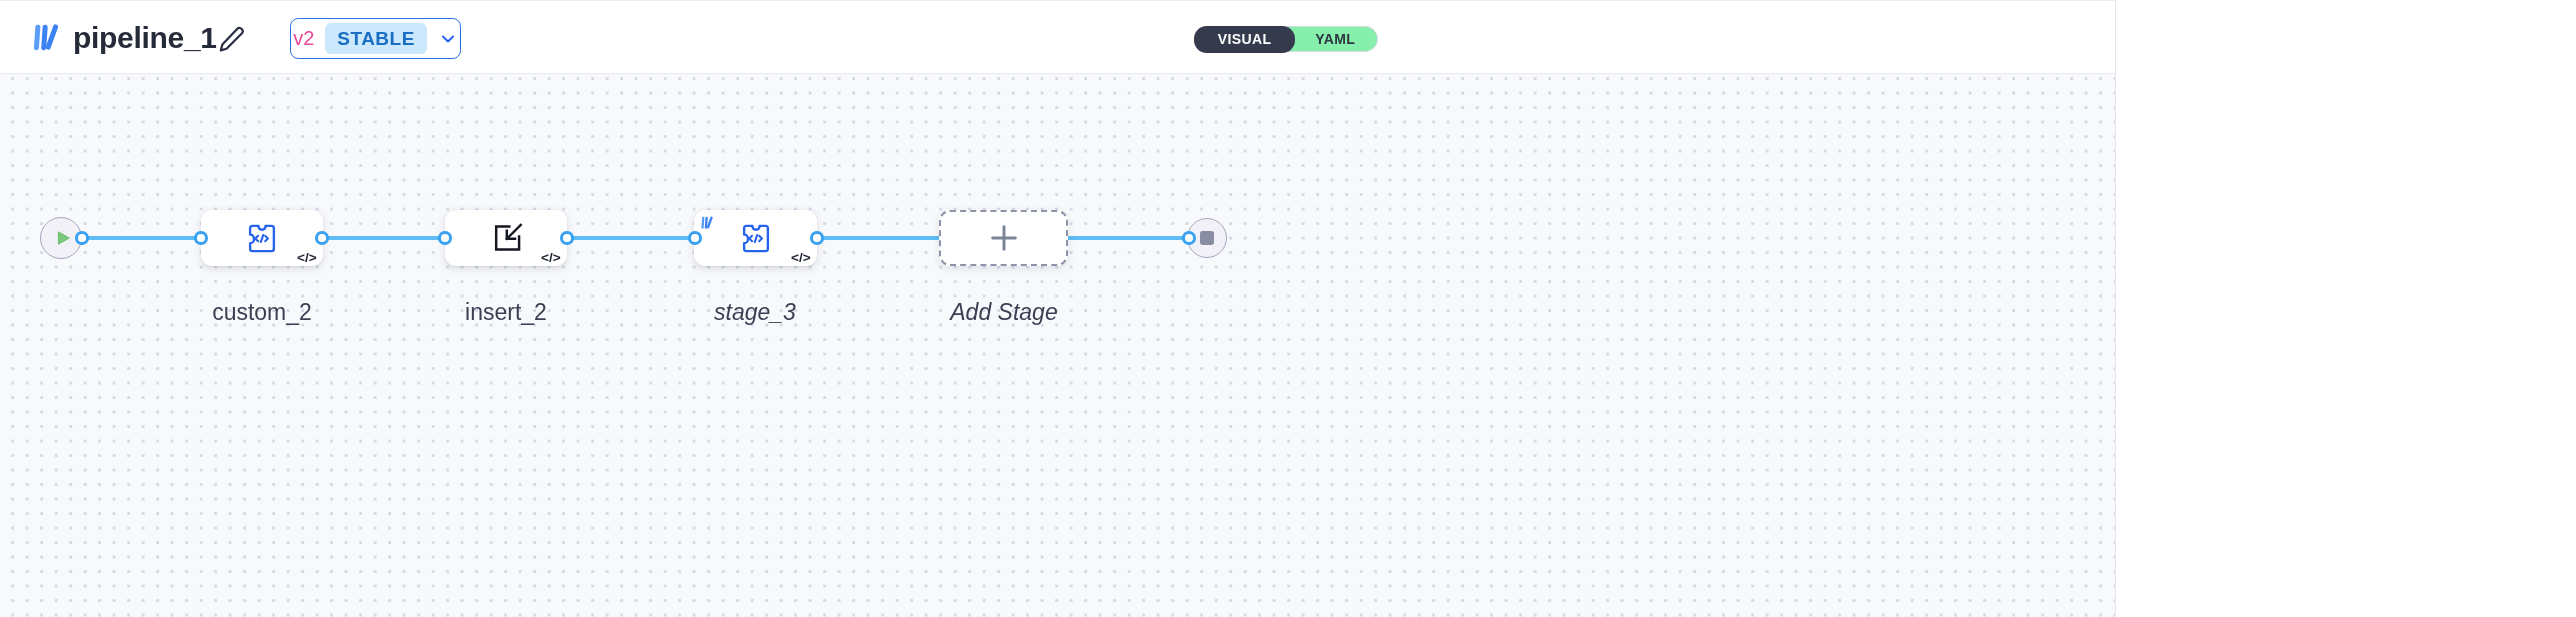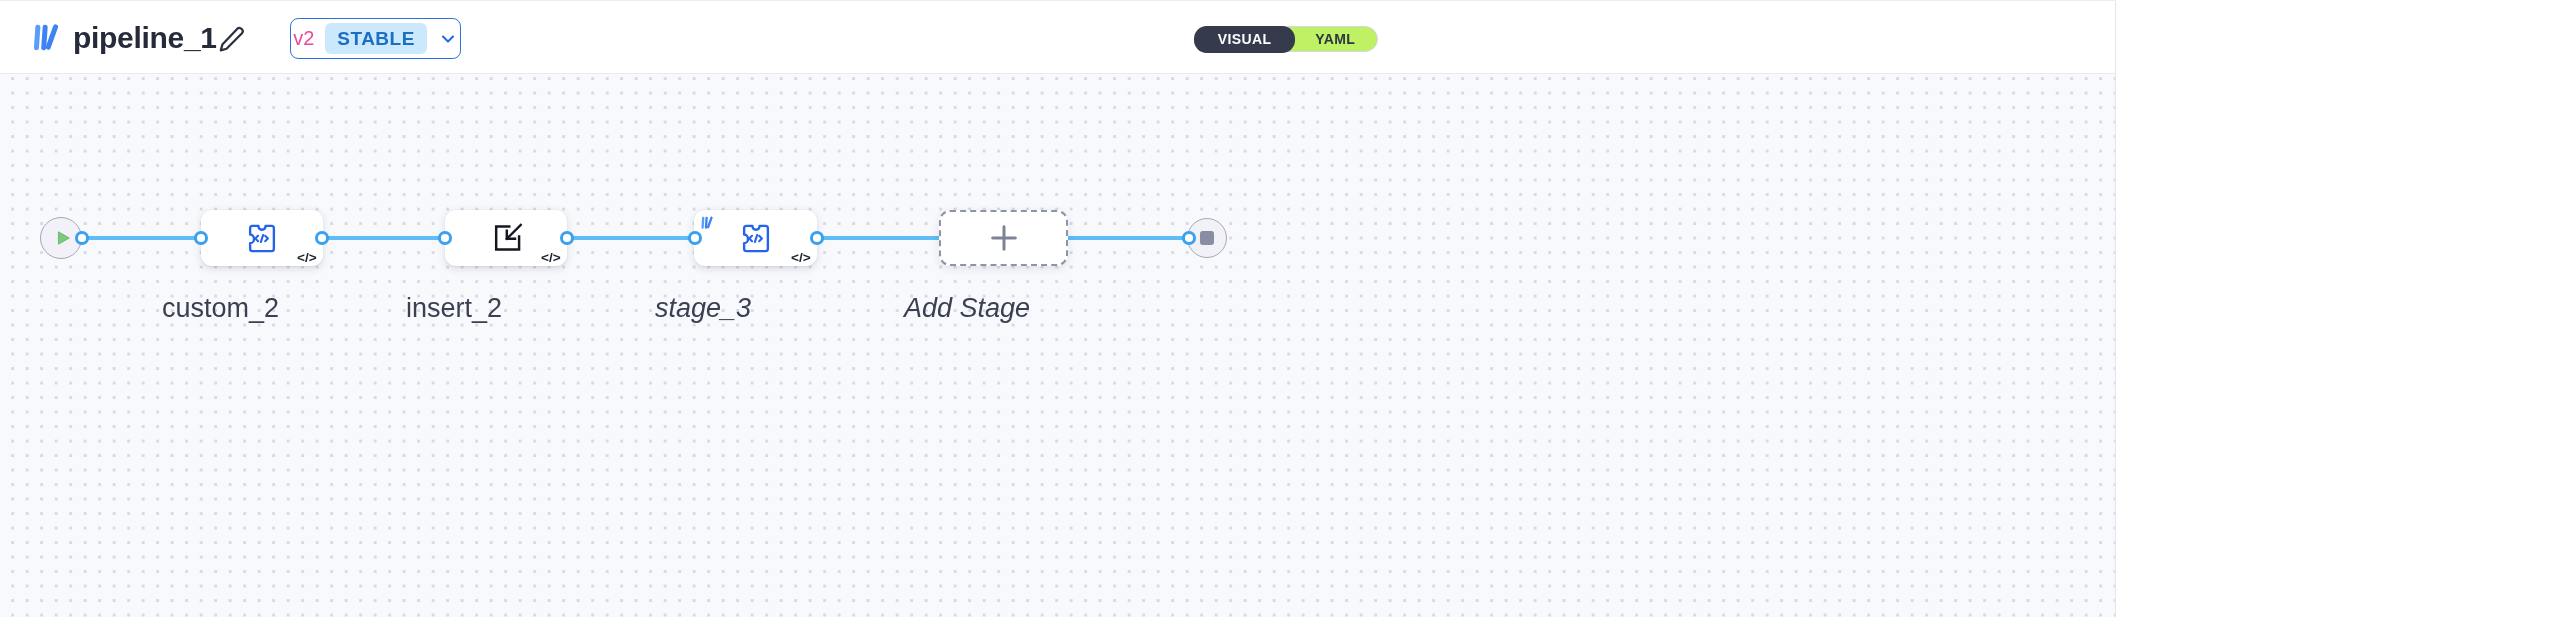--- a/index.html
+++ b/index.html
@@ -26,21 +26,21 @@
     background:#fff; border:1.8px solid #2e6fe0; border-radius:8.2px;
     display:flex; align-items:center; justify-content:center; gap:11px; cursor:pointer;
   }
   .version-label{ font-size:20px; color:#ec4899; font-weight:500; }
   .version-badge{
     background:#cbe8fc; color:#1a6fc4; font-size:19px; font-weight:700;
     letter-spacing:0.5px; padding:4.5px 11.8px; border-radius:6px;
   }
   .view-toggle{
     position:absolute; left:1195px; top:25.4px; height:25.4px;
-    display:flex; align-items:stretch; background:#bef264;
+    display:flex; align-items:stretch; background:#86efac;
     border:1.8px solid #d5d7dc; border-radius:13.6px;
   }
   .seg{ display:flex; align-items:center; justify-content:center;
     font-size:14px; font-weight:700; letter-spacing:0.4px; cursor:pointer;
     padding:0 22px; border-radius:12.7px; color:#2f3542; border:none; background:none; }
   .seg.active{ background:#353b4d; color:#ffffff; margin:-1.8px; padding:0 23.6px; }
   .actions{ position:absolute; right:0; top:0; height:73px; }
   
   .canvas{
     position:absolute; left:0; top:73px; width:2576px; height:545px;
@@ -70,22 +70,22 @@
     position:absolute; left:939px; top:136px; width:129px; height:56px;
     background:#ffffff; border:2.7px dashed #8d93a8; border-radius:11px;
     box-shadow:0 2.7px 9px rgba(30,40,70,0.10);
     display:flex; align-items:center; justify-content:center; z-index:2; cursor:pointer;
   }
   .handle{
     position:absolute; top:157px; width:13.6px; height:13.6px; border-radius:50%;
     background:#ffffff; border:3.6px solid #3aa1f0; z-index:3; cursor:crosshair;
   }
   .node-label{
-    position:absolute; top:219px; width:200px; text-align:left;
-    font-size:27px; color:#3a3f52; z-index:2;
+    position:absolute; top:225px; width:200px; text-align:center;
+    font-size:23px; color:#3a3f52; z-index:2;
   }
 </style>
 </head>
 <body>
 
 <div class="app">
 
   <div class="header">
 
     <svg class="logo" viewBox="0 0 34 36">

